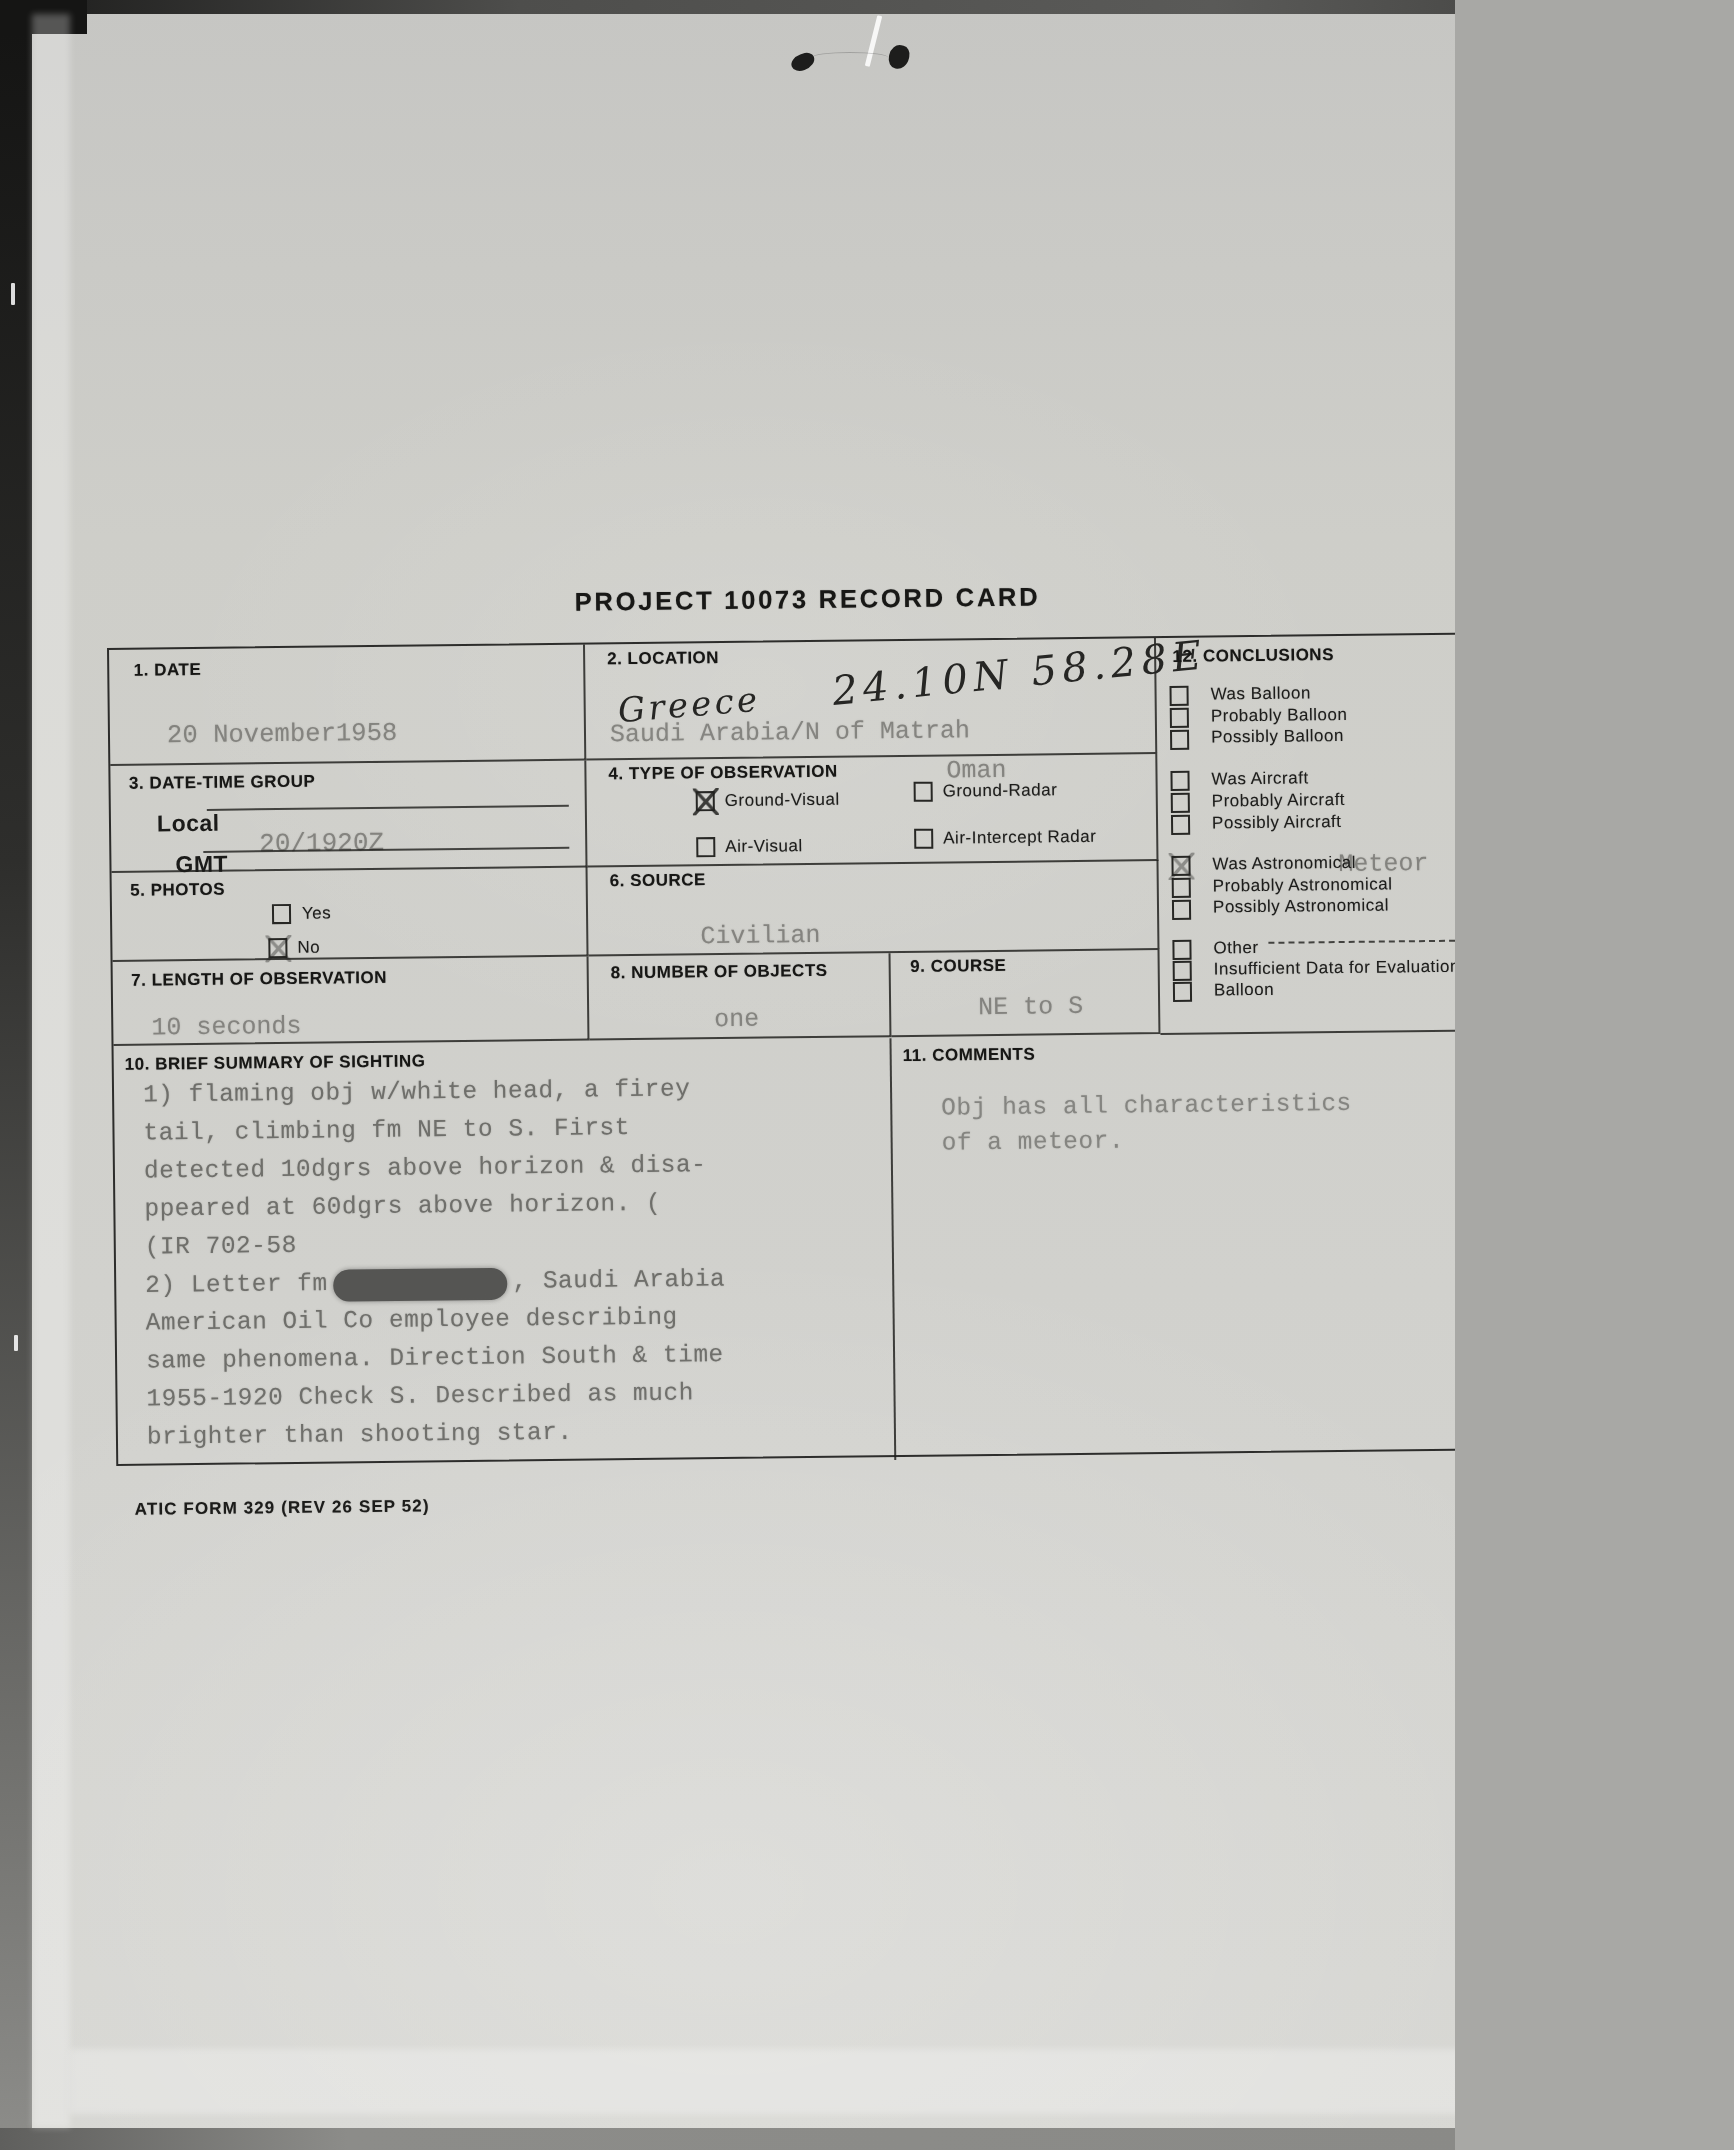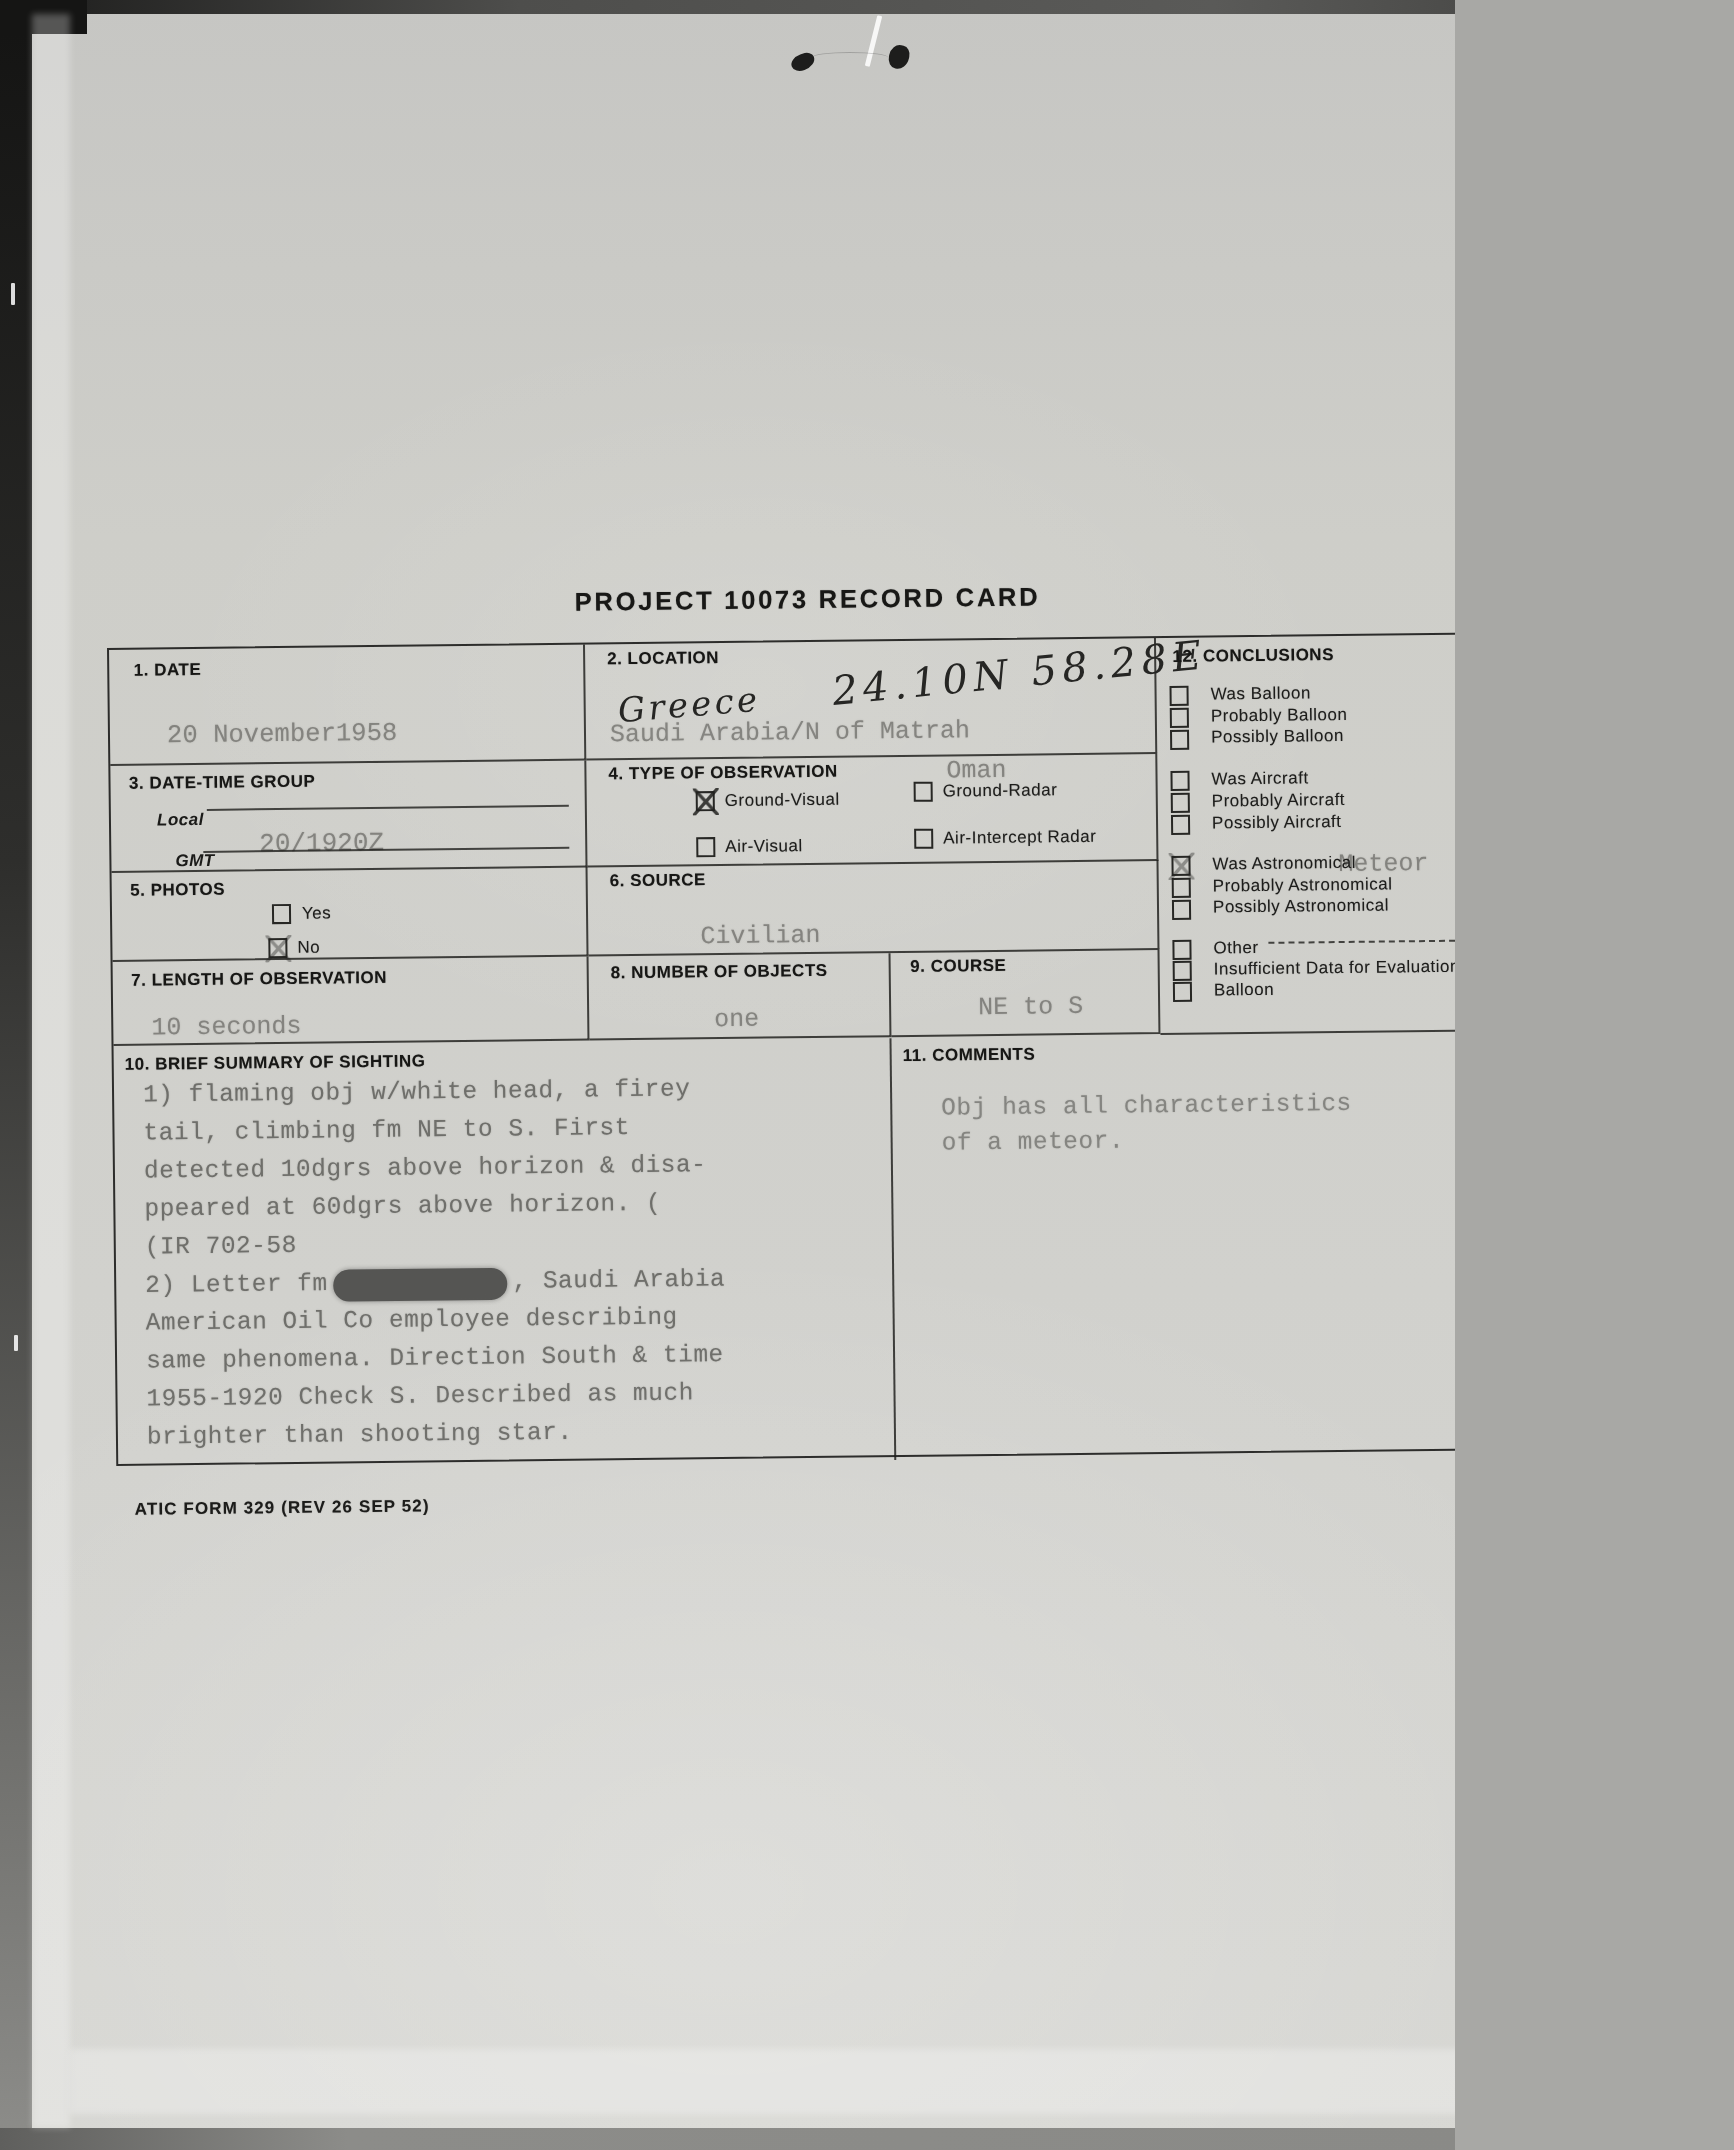--- a/index.html
+++ b/index.html
@@ -25,21 +25,21 @@
 
   #title{position:absolute;left:82px;top:593px;width:1452px;text-align:center;
     font-size:25.6px;font-weight:700;letter-spacing:2.7px;color:#181816;text-shadow:0 0 1.1px rgba(10,10,10,.4);}
 
   #form{position:absolute;left:107px;top:648px;width:1452px;height:818px;
     border:2.7px solid rgba(22,22,20,.88);box-sizing:border-box;}
   .box{position:absolute;box-sizing:border-box;}
   .br{border-right:2.2px solid rgba(28,28,26,.82);}
   .bb{border-bottom:2.2px solid rgba(28,28,26,.82);}
   .hdr{position:absolute;font-size:17px;font-weight:700;letter-spacing:0.5px;color:#171715;text-shadow:0 0 1.1px rgba(20,20,20,.35);white-space:nowrap;}
-  .plabel{position:absolute;font-size:17px;font-weight:700;letter-spacing:0.5px;color:#1b1b19;white-space:nowrap;font-style:italic;}
+  .plabel{position:absolute;font-size:23px;font-weight:700;letter-spacing:0.5px;color:#1b1b19;white-space:nowrap;}
   .typed{position:absolute;font-family:"Liberation Mono","DejaVu Sans Mono",monospace;color:#3f3e3a;white-space:nowrap;}
   .t-faint{opacity:.52;text-shadow:0 0 1.6px rgba(80,80,76,.5);}
   .hand{position:absolute;font-family:"DejaVu Serif",serif;font-style:italic;color:#262624;white-space:nowrap;}
   .uline{position:absolute;border-bottom:2.2px solid rgba(30,30,28,.8);}
   .uline.dash{border-bottom-style:dashed;}
   .chk{position:absolute;width:15.3px;height:16.3px;border:2.7px solid rgba(20,20,18,.9);box-sizing:content-box;}
   .chk::before{content:"";position:absolute;inset:-5.4px;opacity:0;background:
     linear-gradient(48deg,transparent 44%,#222220 47%,#222220 53%,transparent 56%),
     linear-gradient(-48deg,transparent 44%,#222220 47%,#222220 53%,transparent 56%);}
   .chk.dark::before{opacity:.85;}

